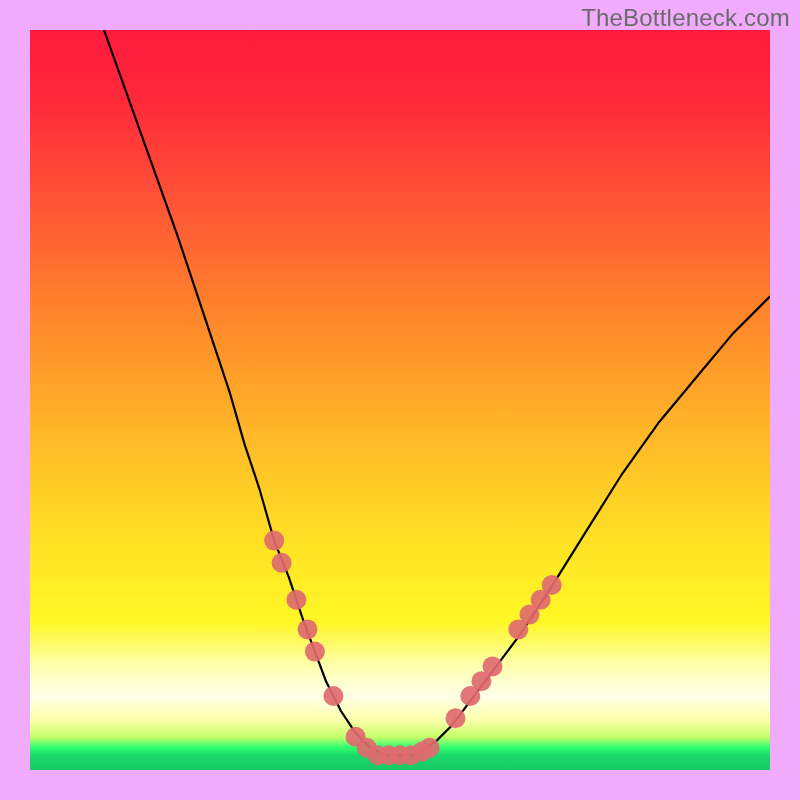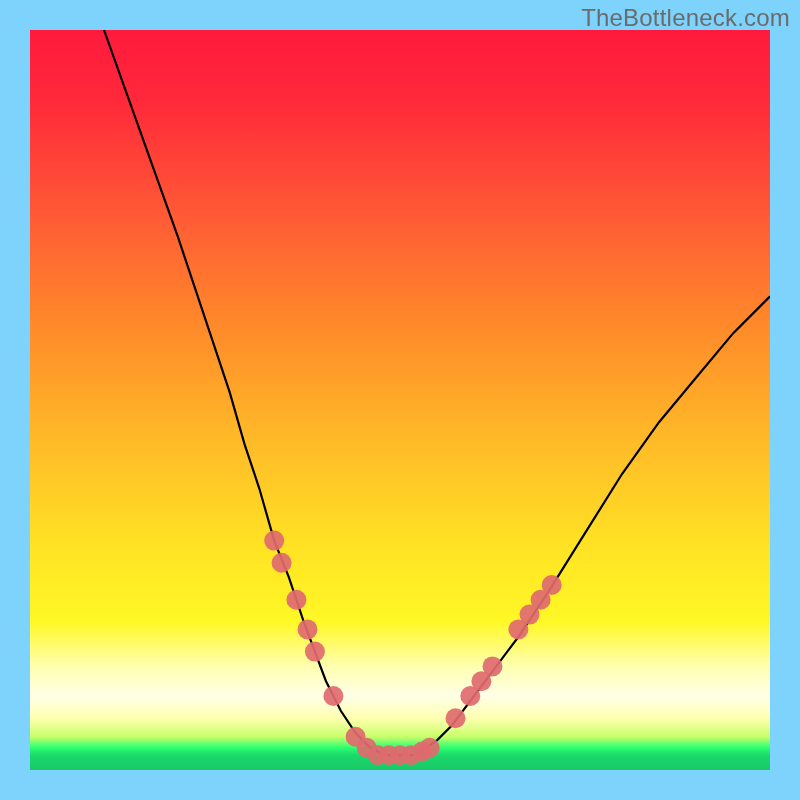--- a/index.html
+++ b/index.html
@@ -10,21 +10,21 @@
     overflow: hidden;
     background: #000;
     font-family: Arial, Helvetica, sans-serif;
   }
   .frame {
     position: absolute;
     left: 0;
     top: 0;
     width: 800px;
     height: 800px;
-    background: #7dd3fc;
+    background: #f0abfc;
   }
   .plot-area {
     position: absolute;
     left: 30px;
     top: 30px;
     width: 740px;
     height: 740px;
     overflow: hidden;
   }
   .gradient {

